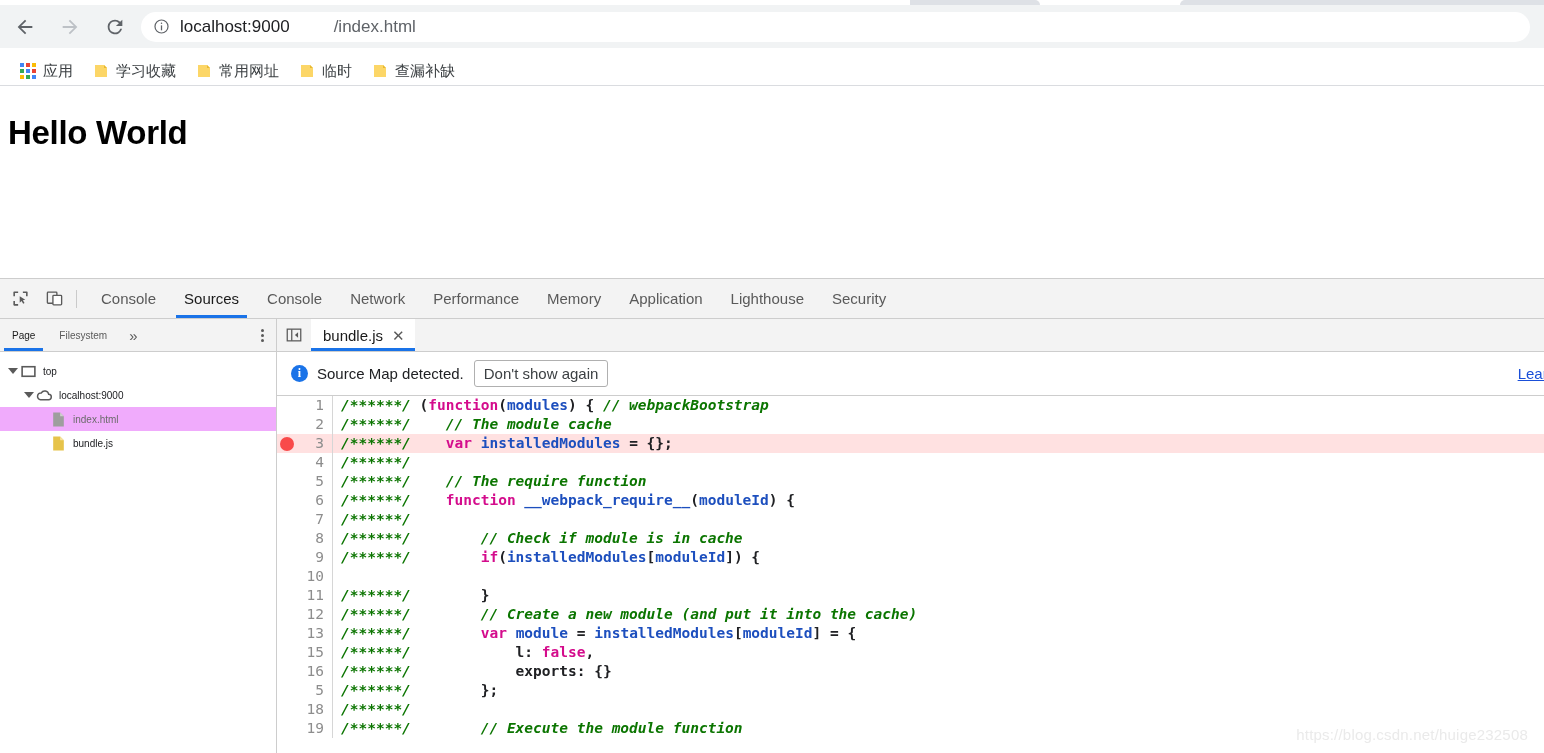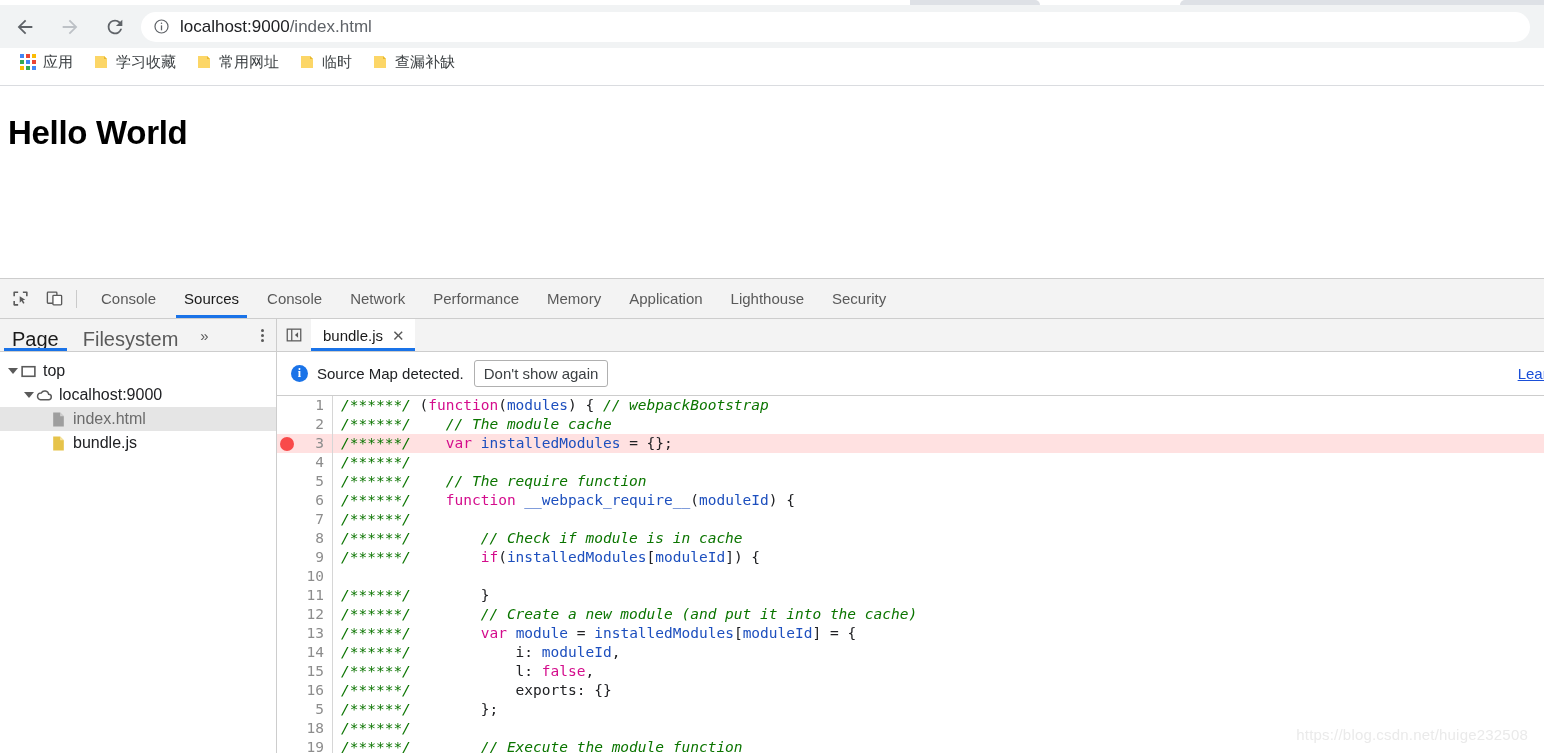--- a/index.html
+++ b/index.html
@@ -34,25 +34,25 @@
   }
   .navbtn svg { display: block; }
   .omnibox {
     flex: 1; height: 30px; margin-left: 6px; margin-right: 14px;
     background: #ffffff; border-radius: 15px;
     display: flex; align-items: center; padding-left: 12px;
     font-size: 17px; color: #202124;
   }
   .omnibox .infoicon { margin-right: 10px; display: flex; align-items: center; }
   .url-host { color: #202124; }
-  .url-path { color: #5f6368; }
+  .url-path { color: #5f6368; padding-left: 44px; }
 
   .bookmarks {
     position: absolute; left: 0; top: 48px; width: 1544px; height: 38px;
-    background: #ffffff; display: flex; align-items: flex-start;
+    background: #ffffff; display: flex; align-items: flex-end;
     border-bottom: 1px solid #dadce0;
   }
   .bm {
     display: flex; align-items: center; height: 28px;
     padding: 0 8px; margin-left: 4px; border-radius: 4px;
     font-size: 15px; color: #3c4043; white-space: nowrap;
   }
   .bm:first-child { margin-left: 12px; }
   .bm .bmlabel { margin-left: 7px; }
   .appsgrid { width: 16px; height: 16px; display: grid;
@@ -104,40 +104,40 @@
   
   .nav-pane {
     width: 277px; border-right: 1px solid #cdcdcd;
     display: flex; flex-direction: column; background: #ffffff;
   }
   .nav-subtabs {
     height: 33px; background: #f3f3f3; border-bottom: 1px solid #cdcdcd;
     display: flex; align-items: center; position: relative;
   }
   .nav-subtab {
-    height: 32px; padding: 0 12px; display: flex; align-items: flex-end;
-    font-size: 20px; color: #5a5a5a; position: relative;
+    height: 32px; padding: 0 12px; display: flex; align-items: center;
+    font-size: 10px; color: #5a5a5a; position: relative;
   }
   .nav-subtab.active { color: #1a1a1a; }
   .nav-subtab.active::after {
     content: ""; position: absolute; left: 4px; right: 4px; bottom: 0;
     height: 3px; background: #1a73e8;
   }
   .nav-more { padding: 0 10px; font-size: 15px; color: #5a5a5a; }
   .nav-kebab {
     margin-left: auto; margin-right: 12px;
     display: flex; flex-direction: column; gap: 2px; align-items: center;
   }
   .nav-kebab i { width: 3px; height: 3px; border-radius: 50%; background: #5a5a5a; display:block; }
 
-  .tree { padding-top: 7px; font-size: 16px; color: #202124; flex: 1; }
+  .tree { padding-top: 7px; font-size: 10px; color: #202124; flex: 1; }
   .tree-row {
     display: flex; align-items: center; height: 24px; white-space: nowrap;
   }
-  .tree-row.selected { background: #e5e5e5; color: #6b6b6b; }
+  .tree-row.selected { background: #f0abfc; color: #6b6b6b; }
   .tw { width: 14px; display: flex; align-items: center; justify-content: center; }
   .twist { width: 0; height: 0; border-left: 5px solid #5a5a5a;
            border-top: 4px solid transparent; border-bottom: 4px solid transparent; }
   .twist.open { border-left: 5px solid transparent; border-right: 5px solid transparent;
                 border-top: 6px solid #5a5a5a; border-bottom: 0; }
   .tree-icon { width: 17px; height: 17px; margin-right: 6px; display: block; }
 
   
   .editor-pane { flex: 1; display: flex; flex-direction: column; min-width: 0; background:#fff; }
   .file-tabs {
@@ -187,21 +187,21 @@
   .crow.bp { background: #ffe1e1; }
   .gutter-bp { width: 22px; position: relative; flex: 0 0 22px; }
   .crow.bp .gutter-bp::before {
     content: ""; position: absolute; left: 3px; top: 3px;
     width: 14px; height: 14px; border-radius: 50%; background: #f94a4a;
   }
   .lineno {
     flex: 0 0 34px; text-align: right; padding-right: 8px;
     color: #8d8d8d; border-right: 1px solid #d6d6d6;
   }
-  .codetext { padding-left: 8px; }
+  .codetext { padding-left: 8px; font-weight: bold; }
   .c-com { color: #0b7500; font-style: italic; }
   .c-kw  { color: #d40c8c; }
   .c-id  { color: #1d4fbe; }
   .c-fn  { color: #1d4fbe; }
   .c-pl  { color: #202124; }
 
   .watermark {
     position: absolute; right: 16px; bottom: 10px;
     font-size: 15px; color: #eaeaea; letter-spacing: 0.2px;
     font-family: "Liberation Sans", sans-serif;
@@ -434,21 +434,20 @@
               <div class="crow"><div class="gutter-bp"></div><div class="lineno">4</div><div class="codetext"><span class="c-com">/******/</span></div></div>
               <div class="crow"><div class="gutter-bp"></div><div class="lineno">5</div><div class="codetext"><span class="c-com">/******/ </span><span class="c-pl">   </span><span class="c-com">// The require function</span></div></div>
               <div class="crow"><div class="gutter-bp"></div><div class="lineno">6</div><div class="codetext"><span class="c-com">/******/ </span><span class="c-pl">   </span><span class="c-kw">function</span><span class="c-pl"> </span><span class="c-fn">__webpack_require__</span><span class="c-pl">(</span><span class="c-id">moduleId</span><span class="c-pl">) {</span></div></div>
               <div class="crow"><div class="gutter-bp"></div><div class="lineno">7</div><div class="codetext"><span class="c-com">/******/</span></div></div>
               <div class="crow"><div class="gutter-bp"></div><div class="lineno">8</div><div class="codetext"><span class="c-com">/******/ </span><span class="c-pl">       </span><span class="c-com">// Check if module is in cache</span></div></div>
               <div class="crow"><div class="gutter-bp"></div><div class="lineno">9</div><div class="codetext"><span class="c-com">/******/ </span><span class="c-pl">       </span><span class="c-kw">if</span><span class="c-pl">(</span><span class="c-id">installedModules</span><span class="c-pl">[</span><span class="c-id">moduleId</span><span class="c-pl">]) {</span></div></div>
               <div class="crow"><div class="gutter-bp"></div><div class="lineno">10</div></div>
               <div class="crow"><div class="gutter-bp"></div><div class="lineno">11</div><div class="codetext"><span class="c-com">/******/ </span><span class="c-pl">       }</span></div></div>
               <div class="crow"><div class="gutter-bp"></div><div class="lineno">12</div><div class="codetext"><span class="c-com">/******/ </span><span class="c-pl">       </span><span class="c-com">// Create a new module (and put it into the cache)</span></div></div>
               <div class="crow"><div class="gutter-bp"></div><div class="lineno">13</div><div class="codetext"><span class="c-com">/******/ </span><span class="c-pl">       </span><span class="c-kw">var</span><span class="c-pl"> </span><span class="c-id">module</span><span class="c-pl"> = </span><span class="c-id">installedModules</span><span class="c-pl">[</span><span class="c-id">moduleId</span><span class="c-pl">] = {</span></div></div>
-              <div class="crow"><div class="gutter-bp"></div><div class="lineno">14</div><div class="codetext"><span class="c-com">/******/ </span><span class="c-pl">           i: </span><span class="c-id">moduleId</span><span class="c-pl">,</span></div></div>
               <div class="crow"><div class="gutter-bp"></div><div class="lineno">15</div><div class="codetext"><span class="c-com">/******/ </span><span class="c-pl">           l: </span><span class="c-kw">false</span><span class="c-pl">,</span></div></div>
               <div class="crow"><div class="gutter-bp"></div><div class="lineno">16</div><div class="codetext"><span class="c-com">/******/ </span><span class="c-pl">           exports: {}</span></div></div>
               <div class="crow"><div class="gutter-bp"></div><div class="lineno">5</div><div class="codetext"><span class="c-com">/******/ </span><span class="c-pl">       };</span></div></div>
               <div class="crow"><div class="gutter-bp"></div><div class="lineno">18</div><div class="codetext"><span class="c-com">/******/</span></div></div>
               <div class="crow"><div class="gutter-bp"></div><div class="lineno">19</div><div class="codetext"><span class="c-com">/******/ </span><span class="c-pl">       </span><span class="c-com">// Execute the module function</span></div></div>
             </div>
         </div>
 
       </div>
     </div>

